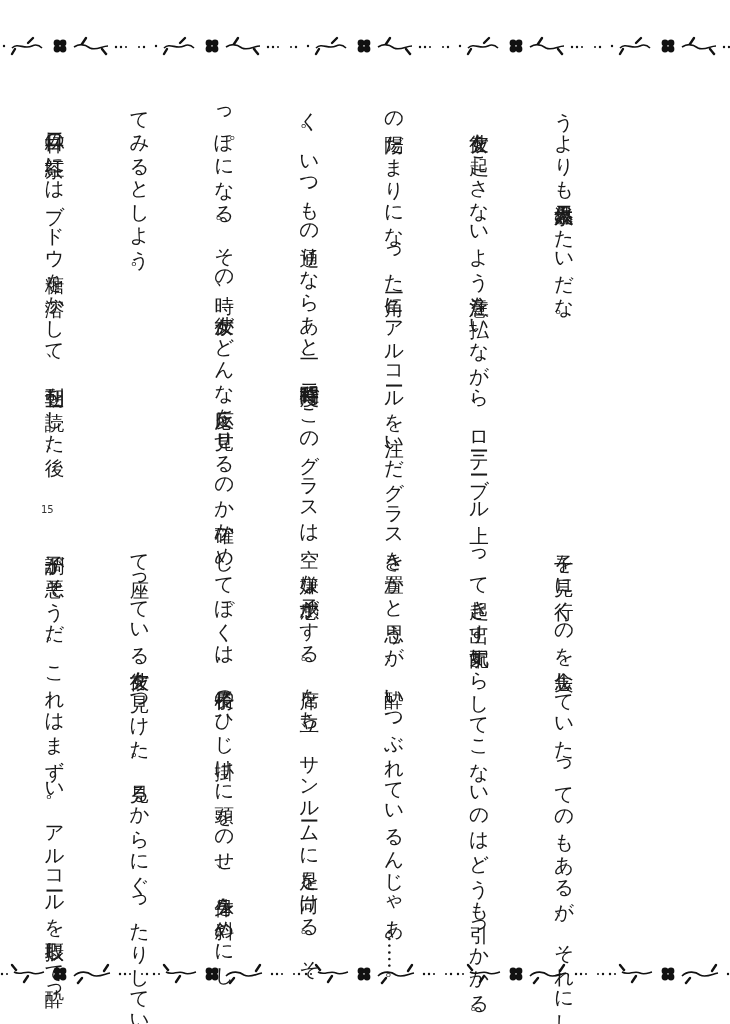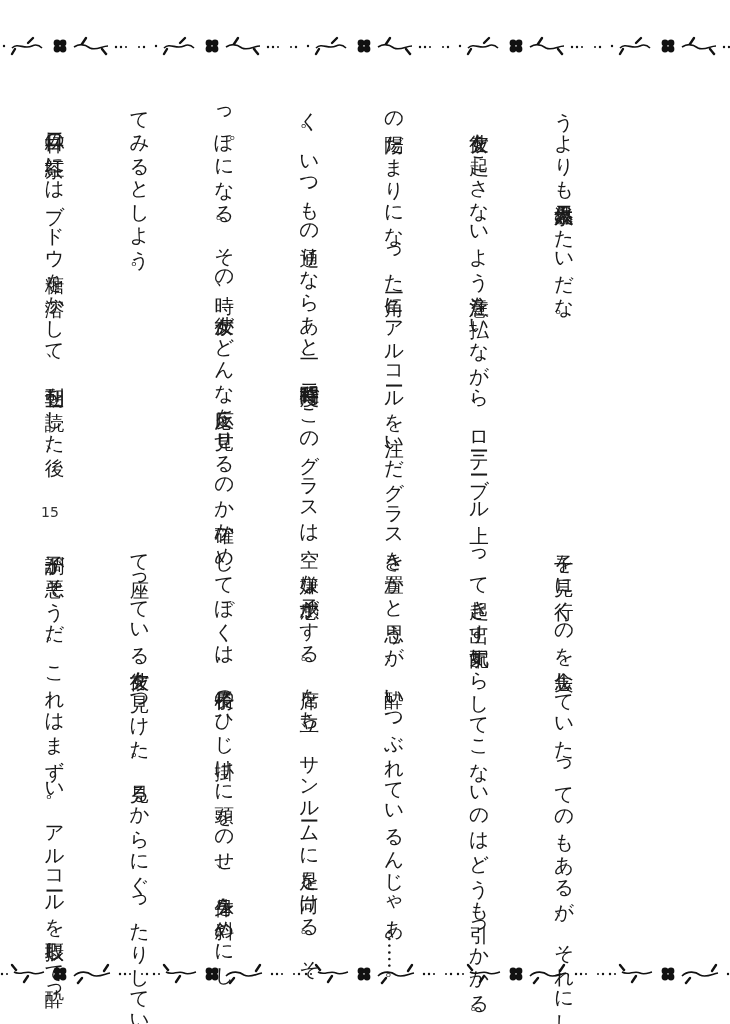--- a/index.html
+++ b/index.html
@@ -48,21 +48,21 @@
     width: 622px;
   }
   .col {
     display: block;
   }
   .page-number {
     position: absolute;
     left: 41px;
     top: 504px;
     font-family: "DejaVu Sans", "Liberation Sans", sans-serif;
-    font-size: 14px;
+    font-size: 10px;
     color: #333;
   }
 </style>
 </head>
 <body>
 
 <div class="border border-top">
   <svg width="730" height="24" viewBox="0 0 730 24">
     <defs>
       <g id="motif">

